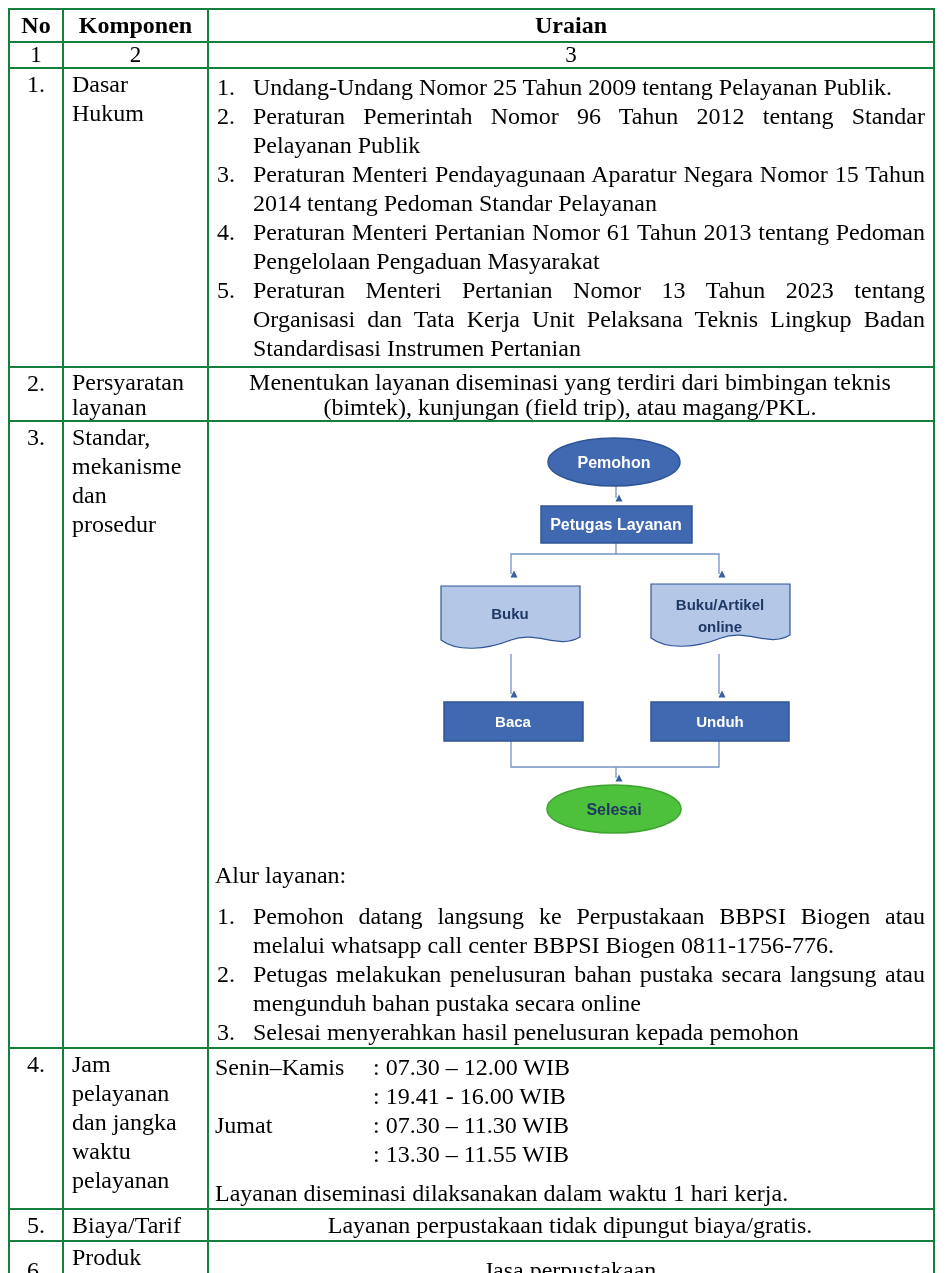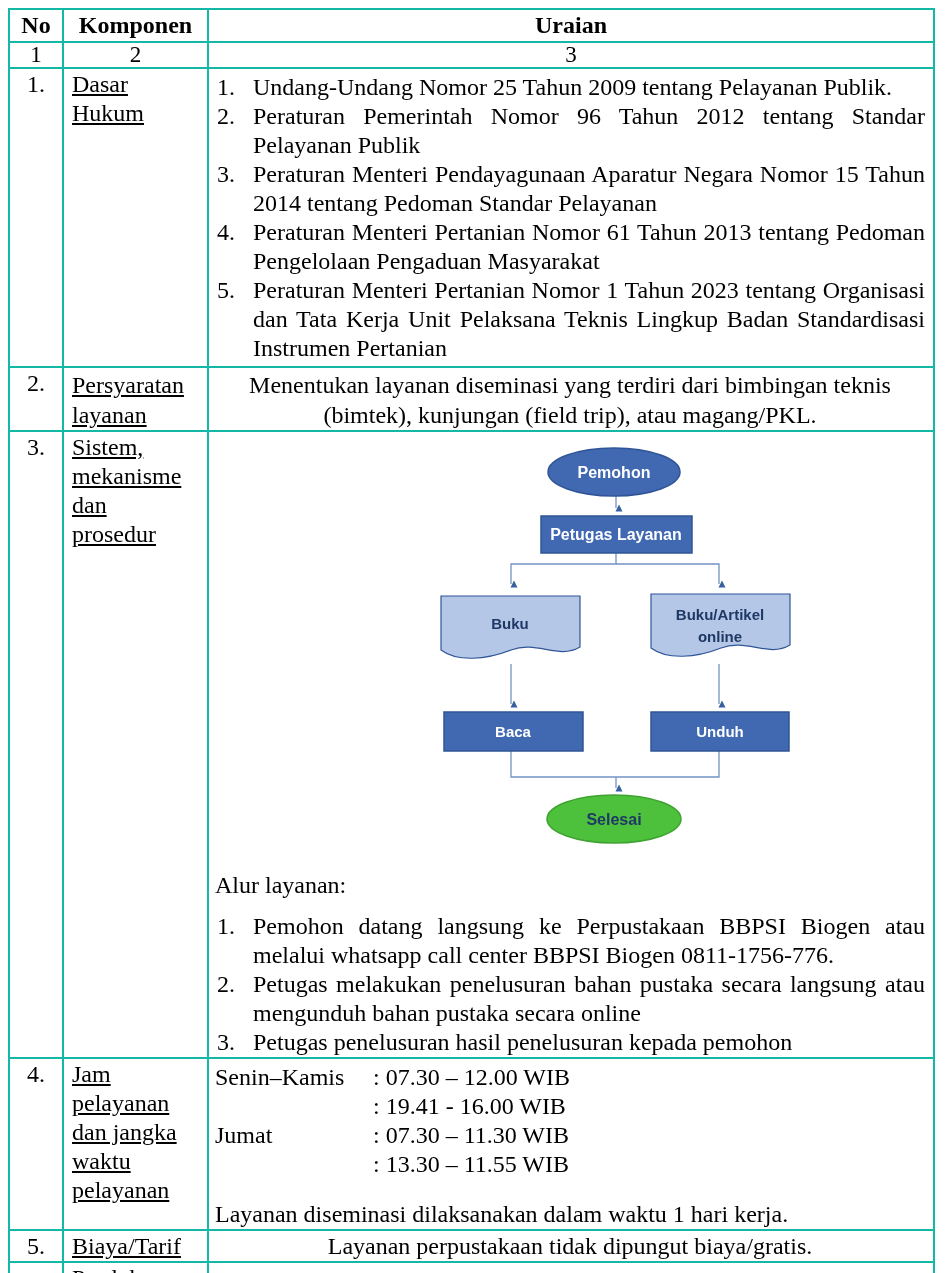--- a/index.html
+++ b/index.html
@@ -5,54 +5,54 @@
   html,body { margin:0; padding:0; background:#ffffff; }
   body {
     width:950px; height:1273px; overflow:hidden;
     font-family:"Liberation Serif", serif; color:#000;
   }
   table.std {
     border-collapse:collapse; table-layout:fixed;
     width:925px; margin:8px 0 0 8px;
     font-size:24px; line-height:29px;
   }
-  td, th { border:2px solid #14b8a6; vertical-align:top; overflow:hidden; }
+  td, th { border:2px solid #15803d; vertical-align:top; overflow:hidden; }
   col.c-no { width:54px; }
   col.c-komp { width:145px; }
   col.c-uraian { width:726px; }
 
   th { font-weight:bold; text-align:center; height:24px; padding:1px 0 1px 0; font-size:24px; }
   tr.numrow td { text-align:center; height:20px; line-height:24px; padding:0; font-size:23px; }
 
   td.no { text-align:center; padding-top:1px; }
-  td.komp { padding:1px 20px 0 8px; white-space:pre-line;text-decoration:underline; }
+  td.komp { padding:1px 20px 0 8px; white-space:pre-line; }
   td.uraian { padding:4px 8px 0 6px; }
 
   ol.legal, ol.alur {
     margin:0; padding:0; list-style:none; counter-reset:li;
     text-align:justify;
   }
   ol.legal > li, ol.alur > li {
     counter-increment:li; position:relative; padding-left:38px;
   }
   ol.legal > li::before, ol.alur > li::before {
     content:counter(li) "."; position:absolute; left:2px; top:0;
   }
 
   .plain { text-align:center; }
-  .r2 .uraian, .r2 .komp { line-height:30px; padding-top:2px; }
+  .r2 .uraian, .r2 .komp { line-height:25px; padding-top:2px; }
 
   
   .chart-wrap { position:relative; width:714px; height:425px; }
   .alur-title { margin:10px 0 12px 0; }
 
   
   .sched-line { display:flex;align-items:flex-end; }
   .sched-label { width:158px; flex:none; }
-  .sched-note { margin-top:21px; }
+  .sched-note { margin-top:10px; }
 
   
   .r5 td { line-height:28px; padding-top:1px; }
 
   
   .r6 td { vertical-align:middle; line-height:27px; }
   .r6 .uraian { padding-top:0; }
 
   
   .node-blue  { fill:#4169B1; stroke:#2F5597; stroke-width:1.5; }
@@ -90,35 +90,35 @@
   <tr style="height:299px">
     <td class="no">1.</td>
     <td class="komp">Dasar
 Hukum</td>
     <td class="uraian">
       <ol class="legal">
         <li>Undang-Undang Nomor 25 Tahun 2009 tentang Pelayanan Publik.</li>
         <li>Peraturan Pemerintah Nomor 96 Tahun 2012 tentang Standar Pelayanan Publik</li>
         <li>Peraturan Menteri Pendayagunaan Aparatur Negara Nomor 15 Tahun 2014 tentang Pedoman Standar Pelayanan</li>
         <li>Peraturan Menteri Pertanian Nomor 61 Tahun 2013 tentang Pedoman Pengelolaan Pengaduan Masyarakat</li>
-        <li>Peraturan Menteri Pertanian Nomor 1 Tahun 2023 tentang Organisasi dan Tata Kerja Unit Pelaksana Teknis Lingkup Badan Standardisasi Instrumen Pertanian</li>
+        <li>Peraturan Menteri Pertanian Nomor 13 Tahun 2023 tentang Organisasi dan Tata Kerja Unit Pelaksana Teknis Lingkup Badan Standardisasi Instrumen Pertanian</li>
       </ol>
     </td>
   </tr>
 
   <tr class="r2" style="height:51px">
     <td class="no">2.</td>
     <td class="komp">Persyaratan
 layanan</td>
     <td class="uraian plain">Menentukan layanan diseminasi yang terdiri dari bimbingan teknis (bimtek), kunjungan (field trip), atau magang/PKL.</td>
   </tr>
 
   <tr style="height:614px">
     <td class="no">3.</td>
-    <td class="komp">Sistem,
+    <td class="komp">Standar,
 mekanisme
 dan
 prosedur</td>
     <td class="uraian">
       <div class="chart-wrap">
         <svg width="714" height="425" viewBox="0 0 714 425">
           <defs>
             <marker id="ah" markerWidth="8" markerHeight="8" refX="4" refY="6.5" orient="auto-start-reverse" markerUnits="userSpaceOnUse">
               <path d="M0.5 0 L4 7 L7.5 0 Z" fill="#36609E" transform="rotate(90 4 3.5)"></path>
             </marker>
@@ -153,21 +153,21 @@
           <text class="fc-text-w2" x="505" y="301">Unduh</text>
 
           <ellipse class="node-end" cx="399" cy="383" rx="67" ry="24"></ellipse>
           <text class="fc-text-g" x="399" y="389">Selesai</text>
         </svg>
       </div>
       <div class="alur-title">Alur layanan:</div>
       <ol class="alur">
         <li>Pemohon datang langsung ke Perpustakaan BBPSI Biogen atau melalui whatsapp call center BBPSI Biogen 0811-1756-776.</li>
         <li>Petugas melakukan penelusuran bahan pustaka secara langsung atau mengunduh bahan pustaka secara online</li>
-        <li>Petugas penelusuran hasil penelusuran kepada pemohon</li>
+        <li>Selesai menyerahkan hasil penelusuran kepada pemohon</li>
       </ol>
     </td>
   </tr>
 
   <tr style="height:150px">
     <td class="no">4.</td>
     <td class="komp">Jam
 pelayanan
 dan jangka
 waktu

